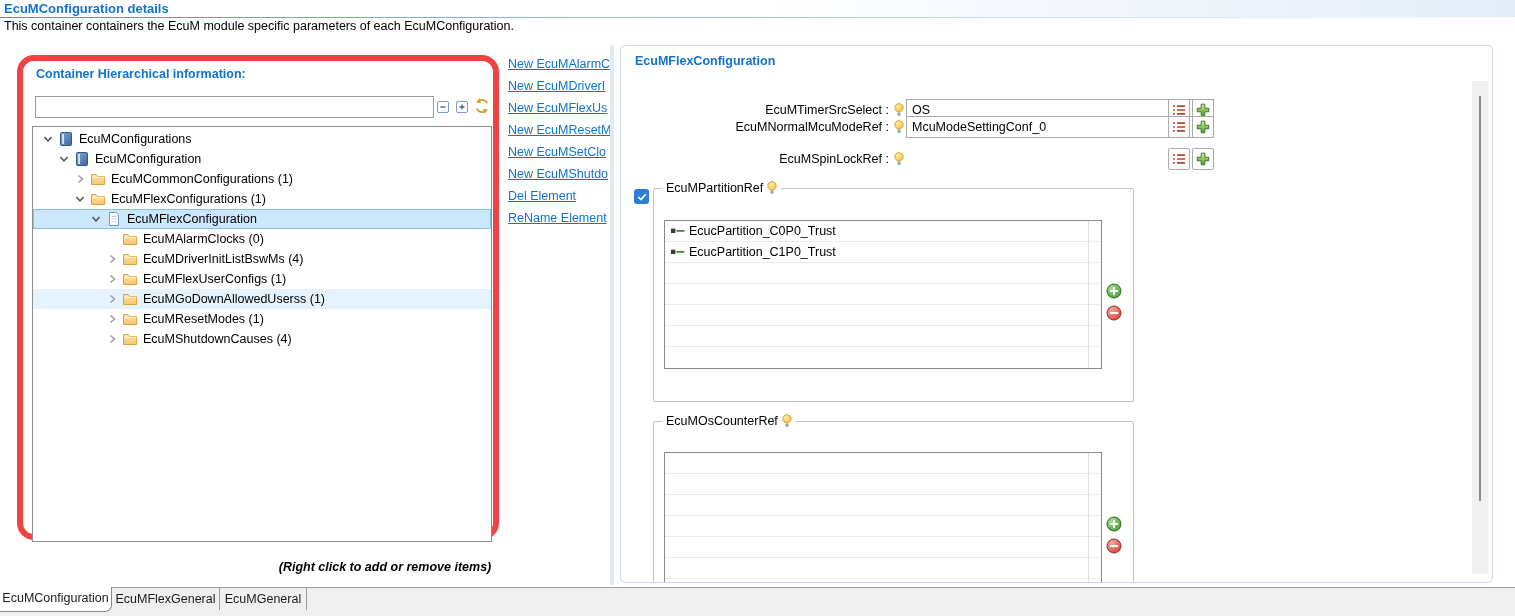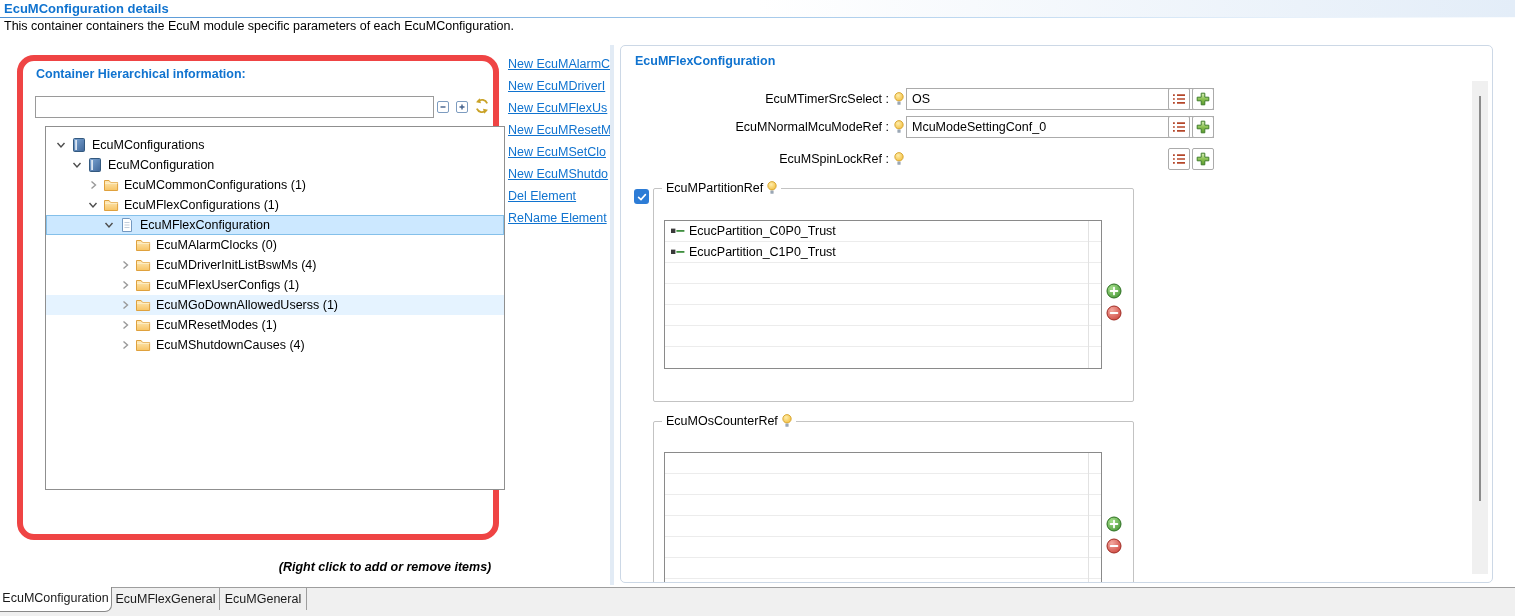--- a/index.html
+++ b/index.html
@@ -19,22 +19,22 @@
   .left-group{position:absolute;left:17px;top:55px;width:482px;height:485px;
               border:6px solid #ef4444;border-radius:17px;box-sizing:border-box;}
   .group-title{position:absolute;left:13px;top:6px;font-weight:bold;color:var(--accent-blue,#1073cf);}
   .filter-input{position:absolute;left:12px;top:35px;width:399px;height:22px;box-sizing:border-box;
                 border:1px solid #9a9a9a;padding:0 4px;font:inherit;background:#fff;}
   .mini-btn{position:absolute;top:38px;width:16px;height:16px;border:none;background:none;padding:0;cursor:pointer;}
   .mini-btn svg{display:block;}
   .btn-collapse{left:412px;} .btn-expand{left:431px;}
   .sync-btn{position:absolute;left:450px;top:36px;width:18px;height:18px;border:none;background:none;padding:0;cursor:pointer;}
 
-  .tree{position:absolute;left:22px;top:65px;width:460px;height:364px;box-sizing:border-box;
-        border:1px solid #8f8f8f;overflow:hidden;padding-top:8px;background:#fff;}
+  .tree{position:absolute;left:9px;top:65px;width:460px;height:416px;box-sizing:border-box;
+        border:1px solid #8f8f8f;overflow:hidden;padding-top:2px;background:#fff;}
   .tree-row{height:20px;display:flex;align-items:center;white-space:nowrap;cursor:default;}
   .tree-row .tw{width:12px;height:12px;margin-right:4px;flex:none;display:inline-flex;}
   .tree-row .ti{width:16px;height:16px;margin-right:5px;flex:none;display:inline-flex;}
   .lv0{padding-left:9px;}.lv1{padding-left:25px;}.lv2{padding-left:41px;}.lv3{padding-left:57px;}.lv4{padding-left:73px;}
   .tree-row.selected{background:var(--selection-fill,#cce8ff);
                      box-shadow:inset 0 0 0 1px var(--selection-border,#84c0ea);}
   .tree-row.hovered{background:var(--hover-fill,#e5f3ff);}
 
   .hint{position:absolute;left:258px;top:560px;width:254px;text-align:center;
         font-weight:bold;font-style:italic;}
@@ -45,21 +45,21 @@
                text-decoration:underline;white-space:nowrap;overflow:hidden;cursor:pointer;}
 
   .sash{position:absolute;left:610px;top:45px;width:4px;height:540px;background:#e2ebf5;cursor:col-resize;}
 
   
   .right-group{position:absolute;left:620px;top:45px;width:873px;height:538px;box-sizing:border-box;
                border:1px solid #ccd8e6;border-radius:5px;overflow:hidden;background:#fff;}
   .right-group .group-title{left:14px;top:8px;}
 
   .field-row{position:absolute;left:0;width:600px;height:22px;}
-  .fr1{top:42px;} .fr2{top:70px;} .fr3{top:102px;}
+  .fr1{top:53px;} .fr2{top:70px;} .fr3{top:102px;}
   .field-label{position:absolute;left:0;top:0;width:268px;text-align:right;line-height:22px;}
   .bulb{position:absolute;left:273px;top:4px;width:10px;height:14px;display:inline-flex;}
   .select-box{position:absolute;left:285px;top:0;width:308px;height:22px;box-sizing:border-box;
               border:1px solid #ababab;border-radius:0;background:#fff;line-height:20px;
               padding:0 20px 0 5px;cursor:default;}
   .select-box .chev{position:absolute;right:4px;top:5px;width:12px;height:12px;}
   .tool-btn{position:absolute;top:0;width:22px;height:22px;box-sizing:border-box;border:1px solid #ababab;
             border-radius:2px;background:#fff;padding:0;display:flex;align-items:center;justify-content:center;cursor:pointer;}
   .btn-list{left:547px;} .btn-add{left:571px;}
 

